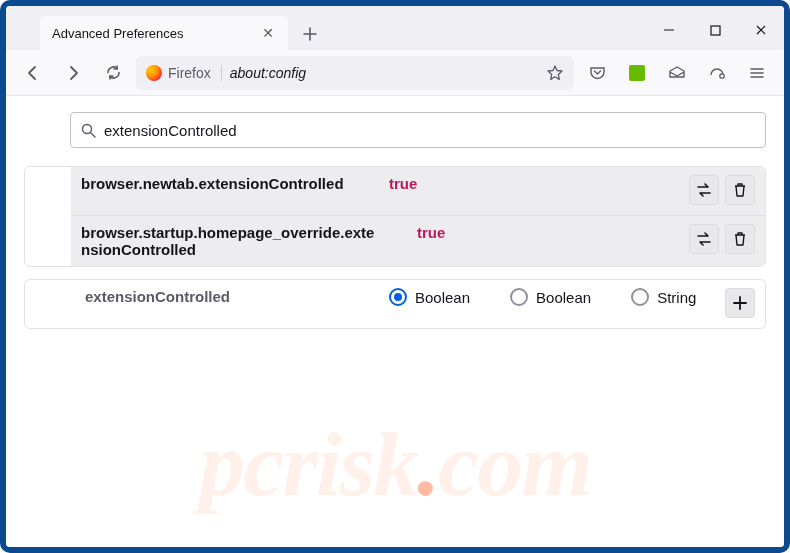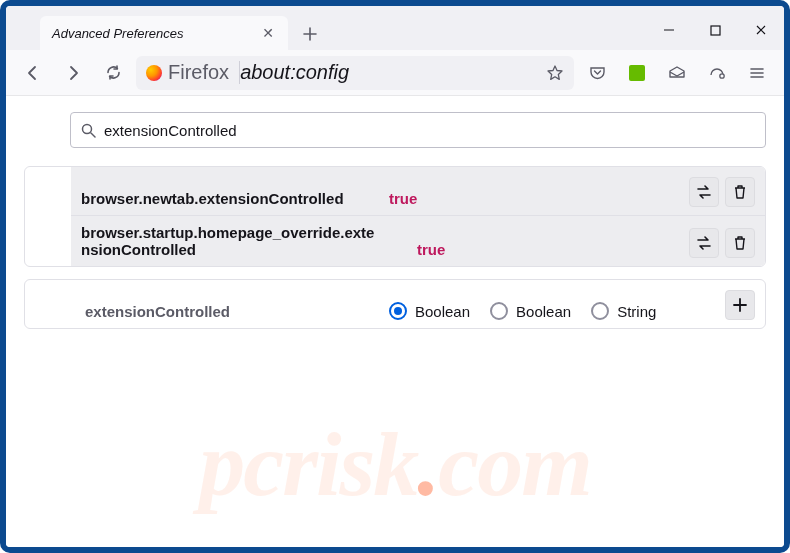--- a/index.html
+++ b/index.html
@@ -1,45 +1,45 @@
 <!DOCTYPE html>
 <html><head>
   <meta charset="utf-8">
   <style>
     * { margin: 0; padding: 0; box-sizing: border-box; }
     body { width: 790px; height: 553px; font-family: "Segoe UI", Arial, sans-serif; background: #fff; border: 6px solid #0c4a8f; border-radius: 10px; overflow: hidden; position: relative; }
     .window { width: 100%; height: 100%; display: flex; flex-direction: column; }
     .titlebar { height: 44px; display: flex; align-items: flex-end; background: #f0f0f4; }
     .tab { margin-left: 34px; width: 248px; height: 34px; background: #f9f9fb; border-radius: 6px 6px 0 0; display: flex; align-items: center; padding: 0 12px; font-size: 13px; color: #15141a; }
-    .tab-title { flex: 1; font-style: italic; }
+    .tab-title { flex: 1; }
     .tab-close { width: 16px; height: 16px; display:flex; align-items:center; justify-content:center; color:#5b5b66; font-size: 14px; }
     .newtab-btn { width: 32px; height: 32px; margin-left: 6px; display:flex; align-items:center; justify-content:center; color:#5b5b66; border-radius:4px; }
     .win-controls { margin-left: auto; display:flex; height: 40px; }
     .win-btn { width: 46px; display:flex; align-items:center; justify-content:center; color:#15141a; }
     .toolbar { height: 46px; background: #f9f9fb; display:flex; align-items:center; padding: 0 10px; gap: 6px; border-bottom: 1px solid #e7e7e9; }
     .tb-btn { width: 34px; height: 34px; border-radius: 4px; display:flex; align-items:center; justify-content:center; color:#5b5b66; }
-    .urlbar { flex: 1; height: 34px; background: #f0f0f4; border-radius: 6px; display:flex; align-items:center; padding: 0 10px; font-size: 20px; color:#15141a; }
+    .urlbar { flex: 1; height: 34px; background: #f0f0f4; border-radius: 6px; display:flex; align-items:center; padding: 0 10px; gap: 8px; font-size: 14px; color:#15141a; }
     .url-prefix { color:#5b5b66; border-right: 1px solid #cfcfd8; padding-right: 10px; display:flex; align-items:center; gap:6px; }
     .url-text { flex: 1; font-style: italic; }
     .ff-logo { width: 16px; height: 16px; border-radius: 50%; background: radial-gradient(circle at 30% 30%, #ffcc00, #ff9500 40%, #ff3b30 70%, #7a00cc); }
     .ext-icon { width: 16px; height: 16px; background: #66bb00; border-radius: 2px; }
     .content { flex: 1; background: #fff; padding: 16px 18px 0; overflow: hidden; position: relative; }
     .search-row { display:flex; gap: 14px; align-items:center; margin-bottom: 18px; }
     .search-box { flex: 1; height: 36px; border: 1px solid #bfbfc9; border-radius: 4px; display:flex; align-items:center; gap: 8px; padding: 0 10px; font-size: 15px; color:#15141a; }
     .show-only { display:flex; align-items:center; gap: 8px; font-size: 15px; color:#15141a; }
     .chk { width: 16px; height: 16px; border: 1px solid #8f8f9d; border-radius: 3px; background:#fff; }
     .pref-container { border: 1px solid #e0e0e6; border-radius: 6px; overflow:hidden; }
-    .pref-row { display:flex; align-items:flex-end; min-height: 48px; padding: 8px 10px; font-size: 15px; }
+    .pref-row { display:flex; align-items:flex-start; min-height: 48px; padding: 8px 10px; font-size: 15px; }
     .pref-row + .pref-row { border-top: 1px solid #e0e0e6; gap: 28px; }
     .pref-row.set { background: #ededf0; }
     .pref-name { width: 308px; font-weight: 700; color:#15141a; word-break: break-word; padding-right: 8px; }
     .pref-val { flex: 1; font-weight: 700; color:#be185d; }
     .pref-actions { display:flex; gap: 6px; }
     .act-btn { width: 30px; height: 30px; background: #e8e8eb; border: 1px solid #dcdce0; border-radius: 4px; display:flex; align-items:center; justify-content:center; }
-    .radio-group { display:flex; gap: 20px; align-items:center; flex:1; }
+    .radio-group { display:flex; gap: 40px; align-items:center; flex:1; }
     .radio-item { display:flex; align-items:center; gap: 8px; font-size: 15px; color:#15141a; }
     .radio { width: 18px; height: 18px; border: 2px solid #8f8f9d; border-radius: 50%; background:#fff; display:flex; align-items:center; justify-content:center; }
     .radio.sel { border-color: #0060df; }
     .radio.sel::after { content:""; width: 8px; height: 8px; background:#0060df; border-radius:50%; }
     .new-row .pref-name { font-weight: 700; color:#5b5b66; padding-left: 4px; }
     svg { display:block; }
     .watermark { position:absolute; left:0; right:0; bottom:30px; text-align:center; font-size:92px; font-weight:700; font-style:italic; letter-spacing:-2px; color:rgba(255,238,232,0.9); font-family: Georgia, "Times New Roman", serif; pointer-events:none; user-select:none; z-index:0; white-space:nowrap; }
     .watermark .dot { color:rgba(255,118,72,0.5); }
     .pref-container, .search-row { position:relative; z-index:1;padding-left:46px; }
   </style>

